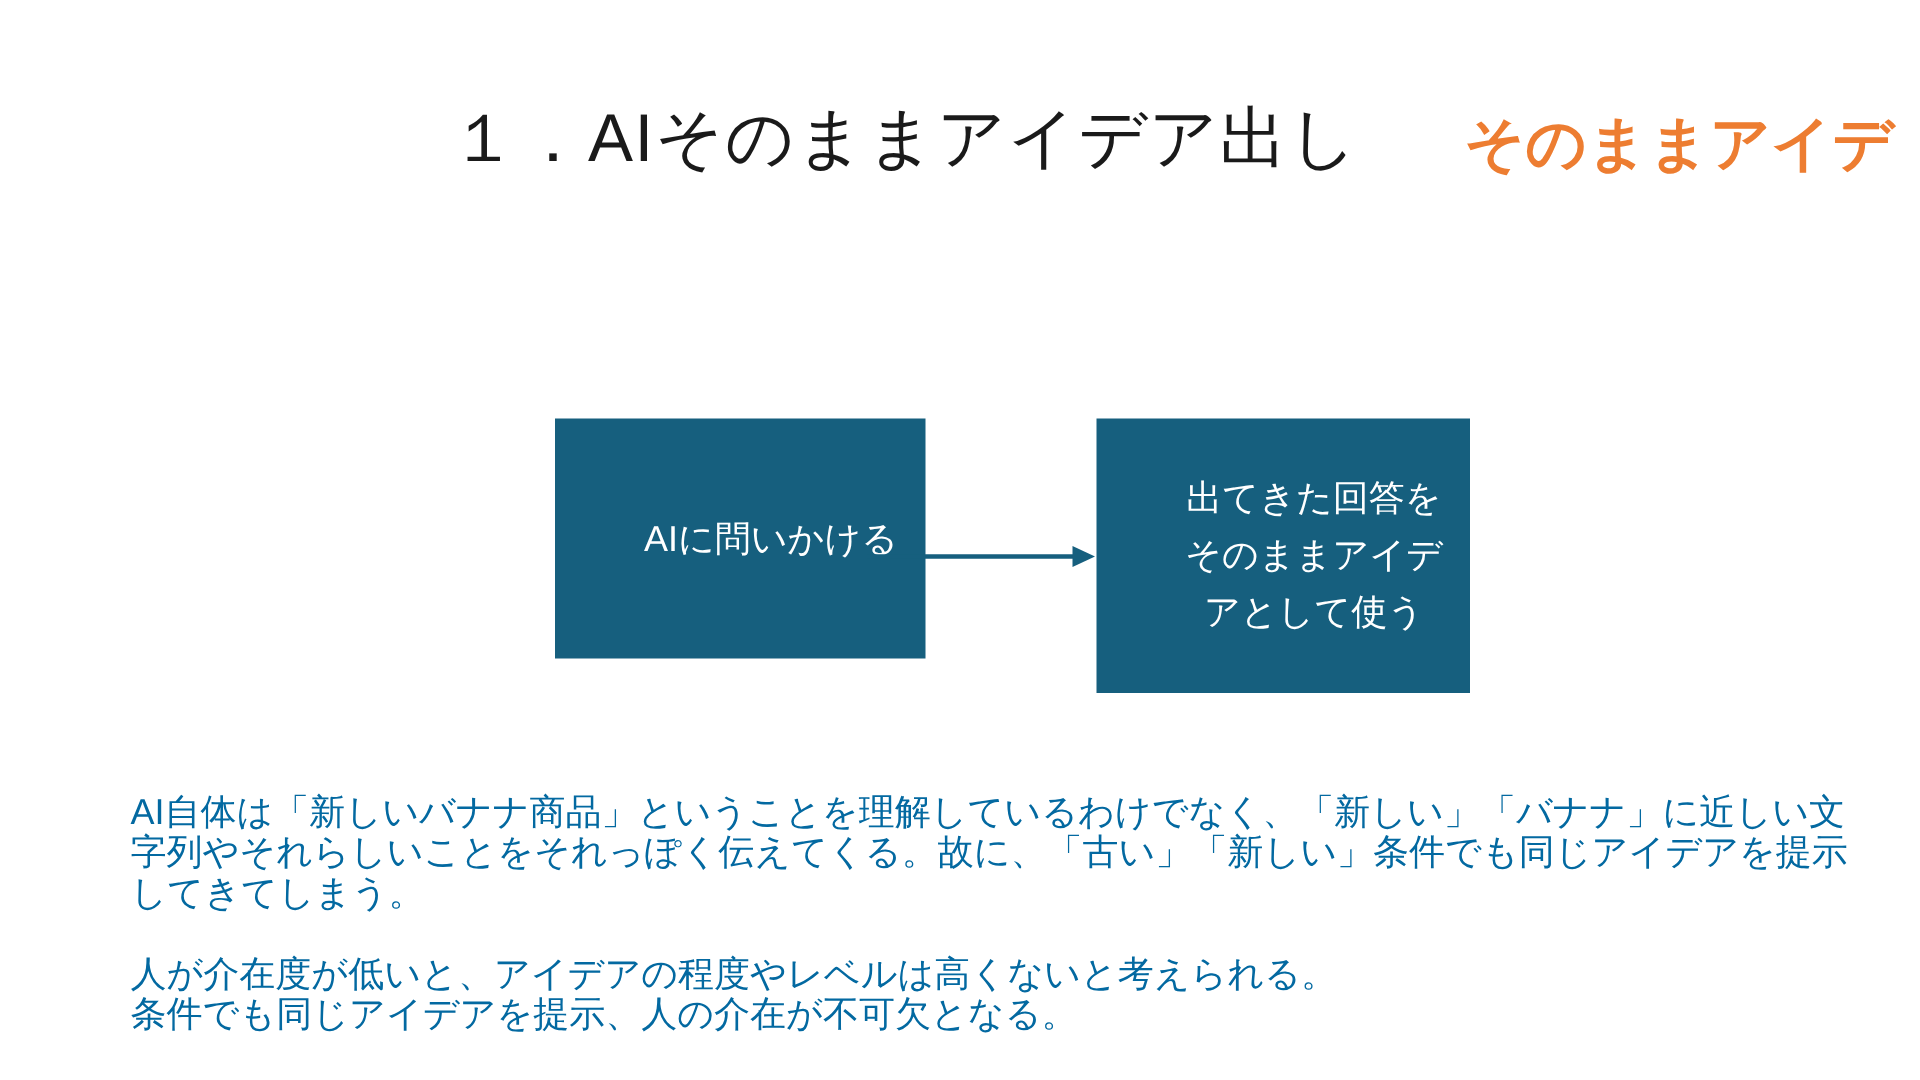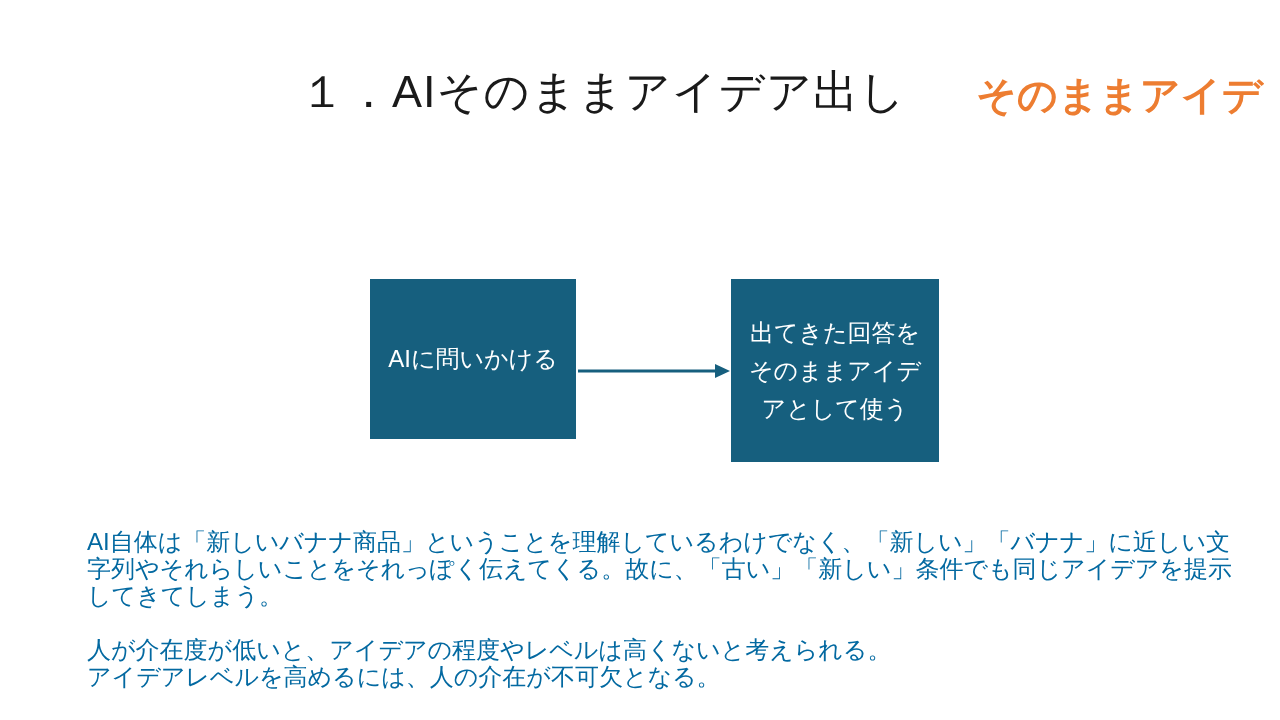--- a/index.html
+++ b/index.html
@@ -46,20 +46,21 @@
   .flow-box {
     position: absolute;
     background: #165F7E;
     color: #ffffff;
     display: flex;
     align-items: center;
     justify-content: center;
     text-align: center;
     font-weight: 300;
     pointer-events: auto;
+    padding-left: 41px;
   }
   .flow-box-1 {
     left: 370px;
     top: 279px;
     width: 206px;
     height: 160px;
     font-size: 24px;
   }
   .flow-box-2 {
     left: 731px;
@@ -121,16 +122,16 @@
 アとして使う</span>
     </div>
 
   </div>
 
   <div class="body-text">
     <p>AI自体は「新しいバナナ商品」ということを理解しているわけでなく、「新しい」「バナナ」に近しい文
 字列やそれらしいことをそれっぽく伝えてくる。故に、「古い」「新しい」条件でも同じアイデアを提示
 してきてしまう。</p>
     <p>人が介在度が低いと、アイデアの程度やレベルは高くないと考えられる。
-アイデアレベルを高めるには、人の介在が不可欠となる。</p>
+条件でも同じアイデアを提示、人の介在が不可欠となる。</p>
   </div>
 
 </div>
 
 </body></html>

